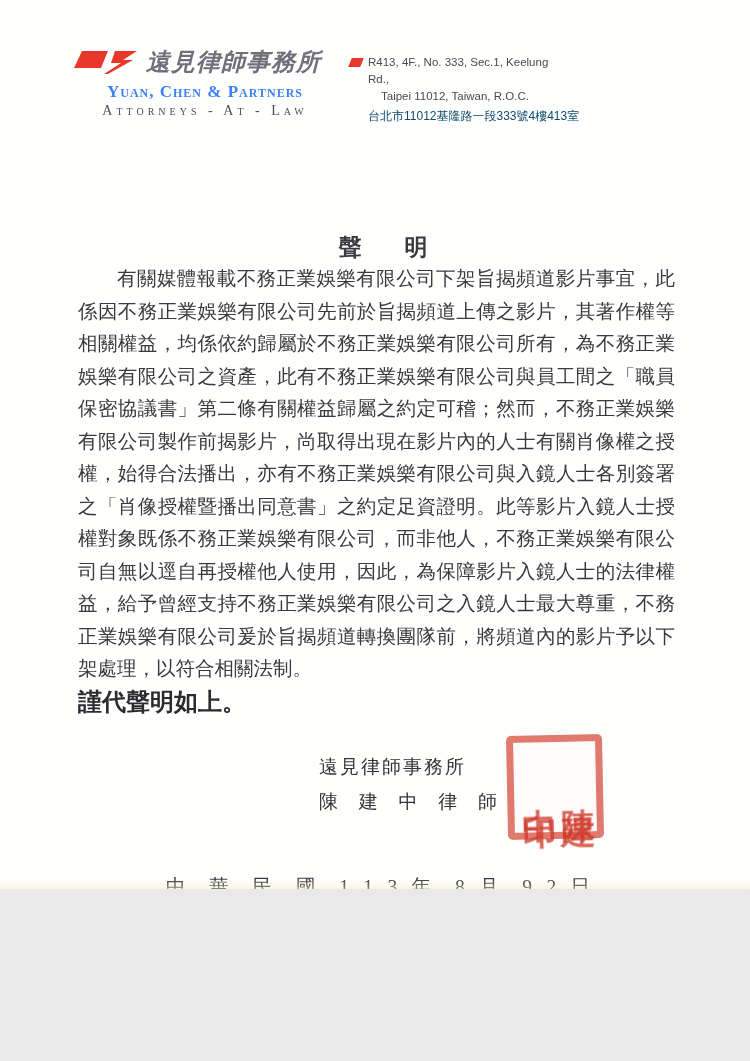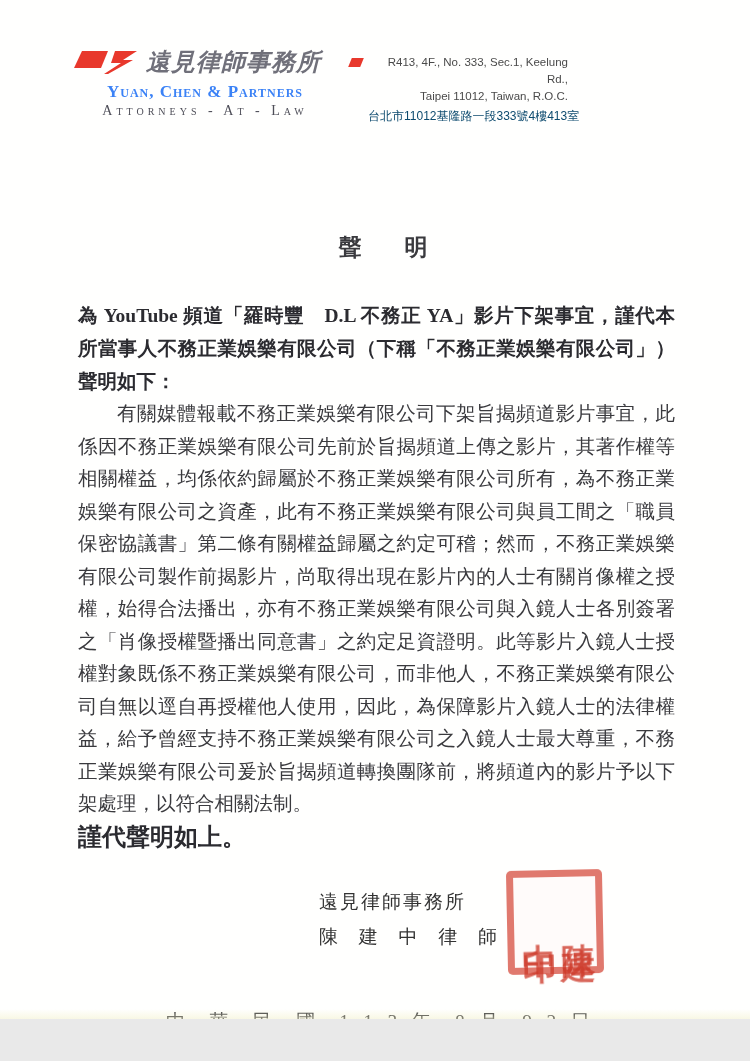--- a/index.html
+++ b/index.html
@@ -1,19 +1,19 @@
 <!DOCTYPE html>
 <html><head>
 <meta charset="utf-8">
 <style>
   * { margin:0; padding:0; box-sizing:border-box; }
   html,body { background:#e9e9e9; }
   .page {
     position:relative;
-    width:750px; height:1019px;
+    width:750px; height:889px;
     margin:0 auto;
     background:#fffffe;
     overflow:hidden;
     font-family:"Liberation Serif","DejaVu Serif",serif;
     color:#2e2e32;
   }
   
   .letterhead { display:flex; align-items:flex-start; padding:46px 30px 0 74px; }
   .lh-left { width:262px; flex:none; }
   .logo-row { display:flex; align-items:center; gap:8px; }
@@ -28,28 +28,28 @@
     font-variant:small-caps; font-weight:600;
     font-size:17px; letter-spacing:1px; color:#3b82f6; white-space:nowrap;
   }
   .firm-sub {
     margin-top:1px; text-align:center;
     font-variant:small-caps; font-weight:400;
     font-size:14px; letter-spacing:4px; color:#4e4e58; white-space:nowrap;
   }
   .lh-right { display:flex; margin-left:14px; margin-top:8px; gap:14px;
               font-family:"Liberation Sans","DejaVu Sans",sans-serif; }
-  .addr-col { width:218px; flex:none;text-align:right; }
+  .addr-col { width:218px; flex:none; }
   .bullet-row { display:flex; align-items:flex-start; gap:6px; }
   .bullet {
     width:12px; height:9px; margin-top:4px; flex:none;
     background:#e8382c; transform:skewX(-22deg);
   }
   .addr-line { font-size:11.5px; line-height:17px; color:#4a4a4a; }
-  .addr-indent { margin-left:18px; }
+  .addr-indent { margin-left:31px; }
   .addr-zh { font-size:12px; line-height:19px; color:#0c4a6e; margin-left:18px; margin-top:2px; white-space:nowrap; }
   .tel-col { flex:none; }
   .tel-line { font-size:11.5px; line-height:17px; color:#4a4a4a; white-space:nowrap; }
   .fax-line { margin-left:18px; }
   
   .doc-title {
     margin-top:106px; text-align:center;
     font-size:23px; font-weight:bold; letter-spacing:10px; color:#3a3a3e;padding-left:26px;
   }
   .content { padding:0 75px 0 78px; }
@@ -122,21 +122,20 @@
         </div>
         <div class="addr-line addr-indent">Taipei 11012, Taiwan, R.O.C.</div>
         <div class="addr-zh">台北市11012基隆路一段333號4樓413室</div>
       </div>
     </div>
   </div>
 
   <div class="doc-title">聲　明</div>
 
   <div class="content">
-    <p class="intro">為 YouTube 頻道「羅時豐　D.L 不務正 YA」影片下架事宜，謹代本所當事人不務正業娛樂有限公司（下稱「不務正業娛樂有限公司」）聲明如下：</p>
     <p class="body-par">有關媒體報載不務正業娛樂有限公司下架旨揭頻道影片事宜，此係因不務正業娛樂有限公司先前於旨揭頻道上傳之影片，其著作權等相關權益，均係依約歸屬於不務正業娛樂有限公司所有，為不務正業娛樂有限公司之資產，此有不務正業娛樂有限公司與員工間之「職員保密協議書」第二條有關權益歸屬之約定可稽；然而，不務正業娛樂有限公司製作前揭影片，尚取得出現在影片內的人士有關肖像權之授權，始得合法播出，亦有不務正業娛樂有限公司與入鏡人士各別簽署之「肖像授權暨播出同意書」之約定足資證明。此等影片入鏡人士授權對象既係不務正業娛樂有限公司，而非他人，不務正業娛樂有限公司自無以逕自再授權他人使用，因此，為保障影片入鏡人士的法律權益，給予曾經支持不務正業娛樂有限公司之入鏡人士最大尊重，不務正業娛樂有限公司爰於旨揭頻道轉換團隊前，將頻道內的影片予以下架處理，以符合相關法制。</p>
     <p class="closing">謹代聲明如上。</p>
 
     <div class="sig-row">
       <div class="sig-text">
         <div class="sig-firm">遠見律師事務所</div>
         <div class="sig-attorney">陳 建 中 律 師</div>
       </div>
       <div class="seal">
         <div class="seal-col">中印</div>

